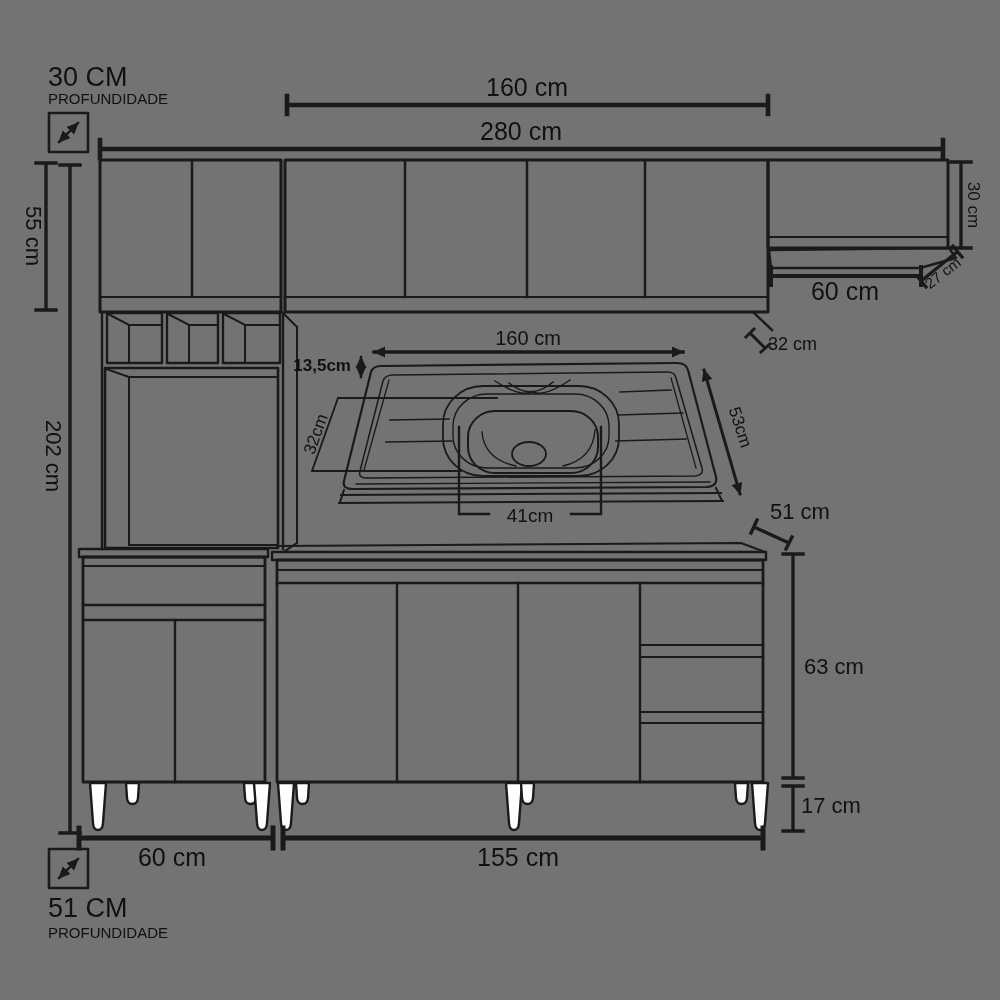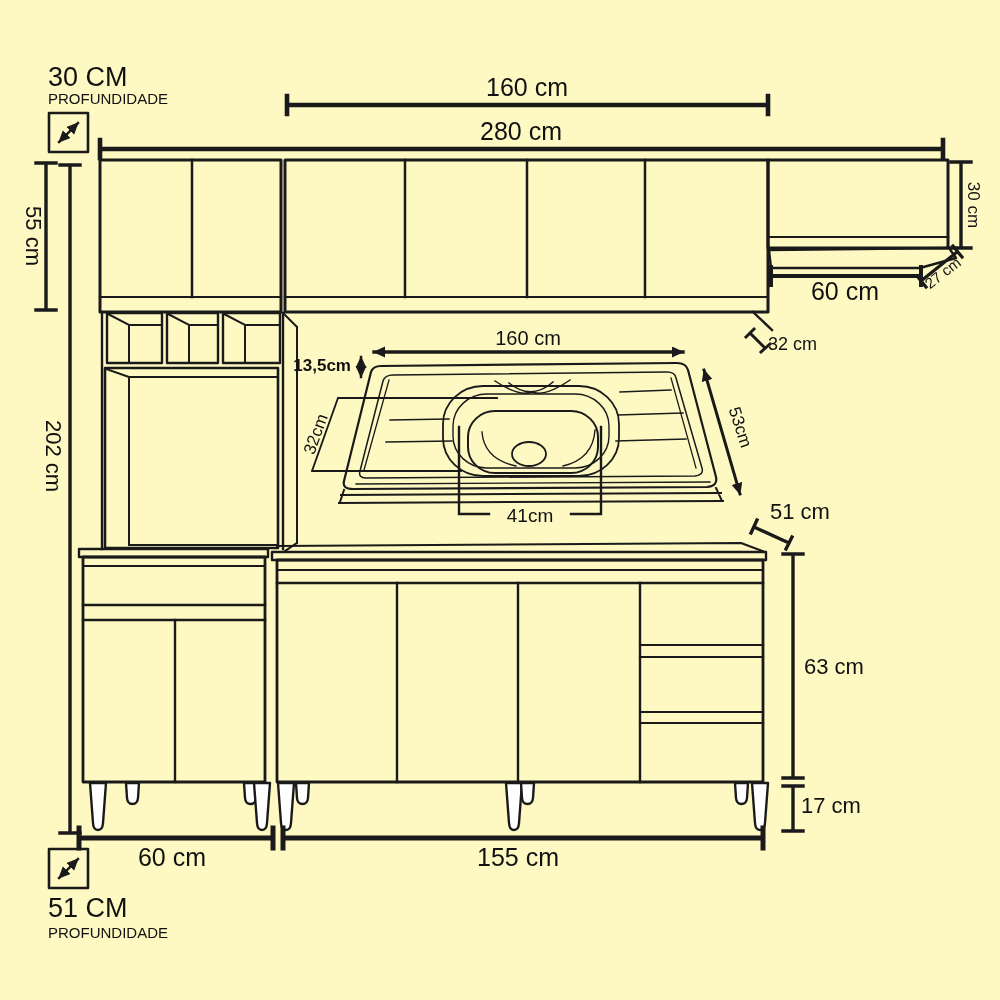--- a/index.html
+++ b/index.html
@@ -1,16 +1,16 @@
 <!DOCTYPE html>
 <html><head>
 <meta charset="utf-8">
 <style>
   html,body{margin:0;padding:0;background:#fff;}
-  .stage{position:relative;width:1000px;height:1000px;background:#fef9c3;overflow:hidden;text-align:right;}
+  .stage{position:relative;width:1000px;height:1000px;background:#737373;overflow:hidden;text-align:right;}
   svg{position:absolute;left:0;top:0;}
   .ln{stroke:#1a1a1a;fill:none;stroke-linecap:square;stroke-linejoin:round;}
   .leg{stroke:#1a1a1a;fill:#ffffff;stroke-width:2.4;stroke-linejoin:round;}
   .t{font-family:"Liberation Sans",sans-serif;fill:#111;}
   .s27{font-size:27px;} .s25{font-size:25px;} .s22{font-size:22px;}
   .s20{font-size:20px;} .s19{font-size:19px;} .s18{font-size:18px;}
   .s17{font-size:17px;} .s15{font-size:15px;}
   .b{font-weight:bold;}
 </style>
 </head>

